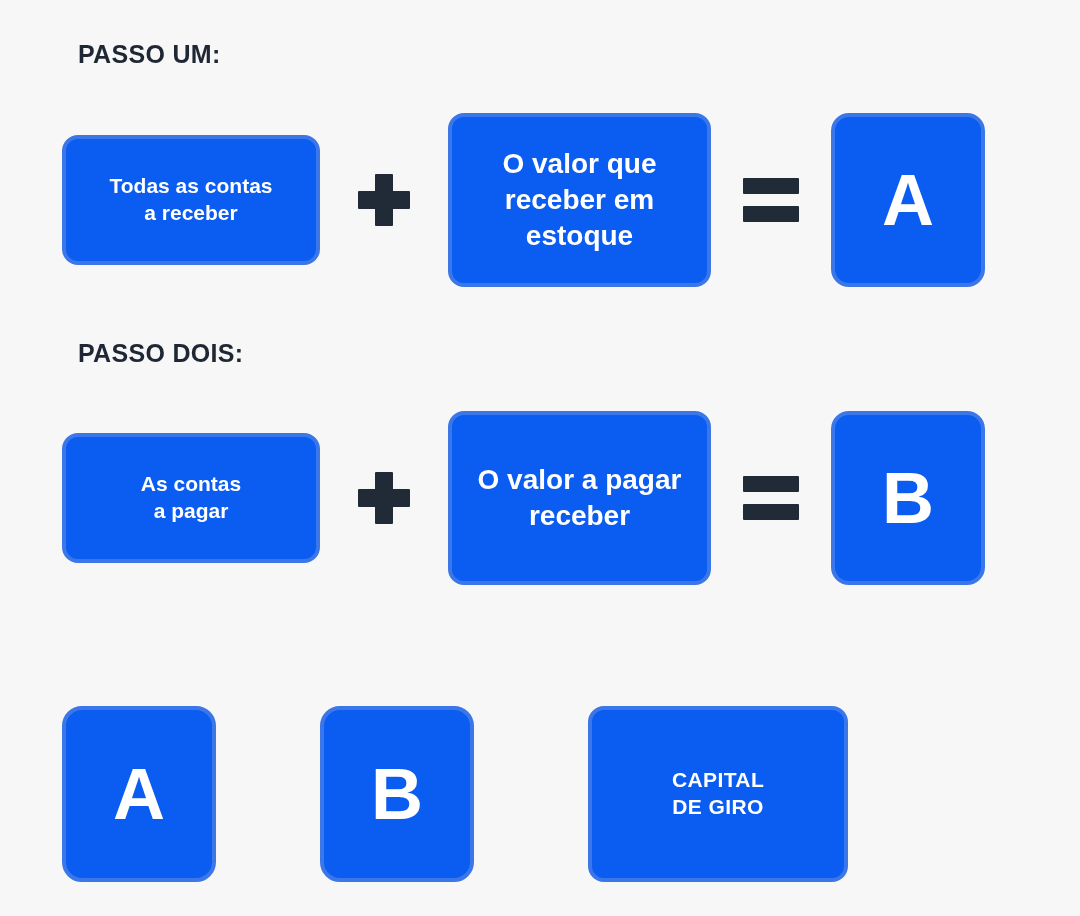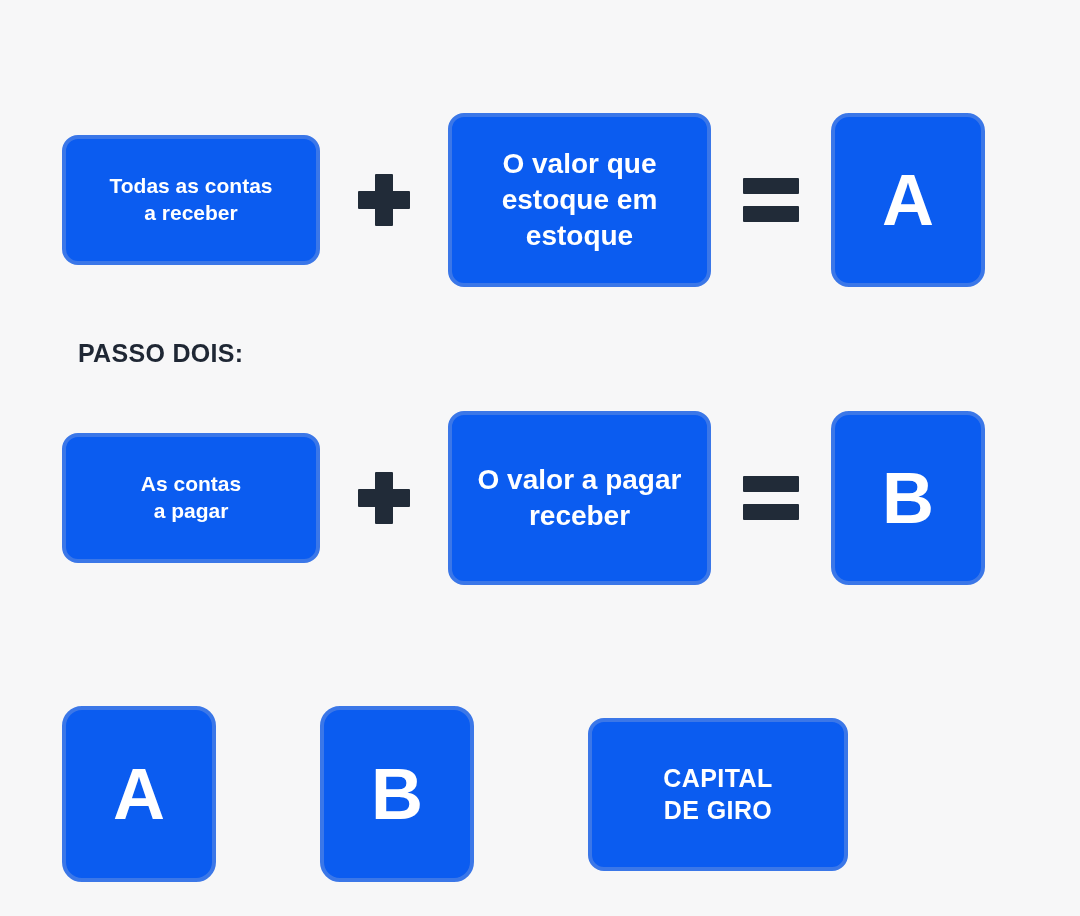--- a/index.html
+++ b/index.html
@@ -88,22 +88,22 @@
   .box-letter-small {
     width: 154px;
     height: 176px;
     font-size: 72px;
     line-height: 1;
     border-radius: 20px;
   }
 
   .box-result {
     width: 260px;
-    height: 153px;
-    font-size: 25px;
+    height: 176px;
+    font-size: 21px;
     border-radius: 16px;
     letter-spacing: 0.4px;
     padding: 0 18px;
   }
 
   
   .op {
     position: relative;
     flex: none;
   }
@@ -177,38 +177,39 @@
   
   .gap-a { width: 38px; flex: none; }
   .gap-c { width: 32px; flex: none; }
   .gap-d { width: 30px; flex: none; }
 </style>
 </head>
 <body>
 
 <div class="diagram">
 
+  <div class="step-heading heading-1">PASSO UM:</div>
 
   <div class="eq-row row-1">
 
     <div class="box box-wide">
       <div>
         <div>Todas as contas</div>
         <div>a receber</div>
       </div>
     </div>
 
     <div class="gap-a"></div>
     <div class="op op-plus"></div>
     <div class="gap-a"></div>
 
     <div class="box box-wide-2">
       <div>
         <div>O valor que</div>
-        <div>estoque em</div>
+        <div>receber em</div>
         <div>estoque</div>
       </div>
     </div>
 
     <div class="gap-c"></div>
     <div class="op op-equals"></div>
     <div class="gap-c"></div>
 
     <div class="box box-letter">
       <span>A</span>

